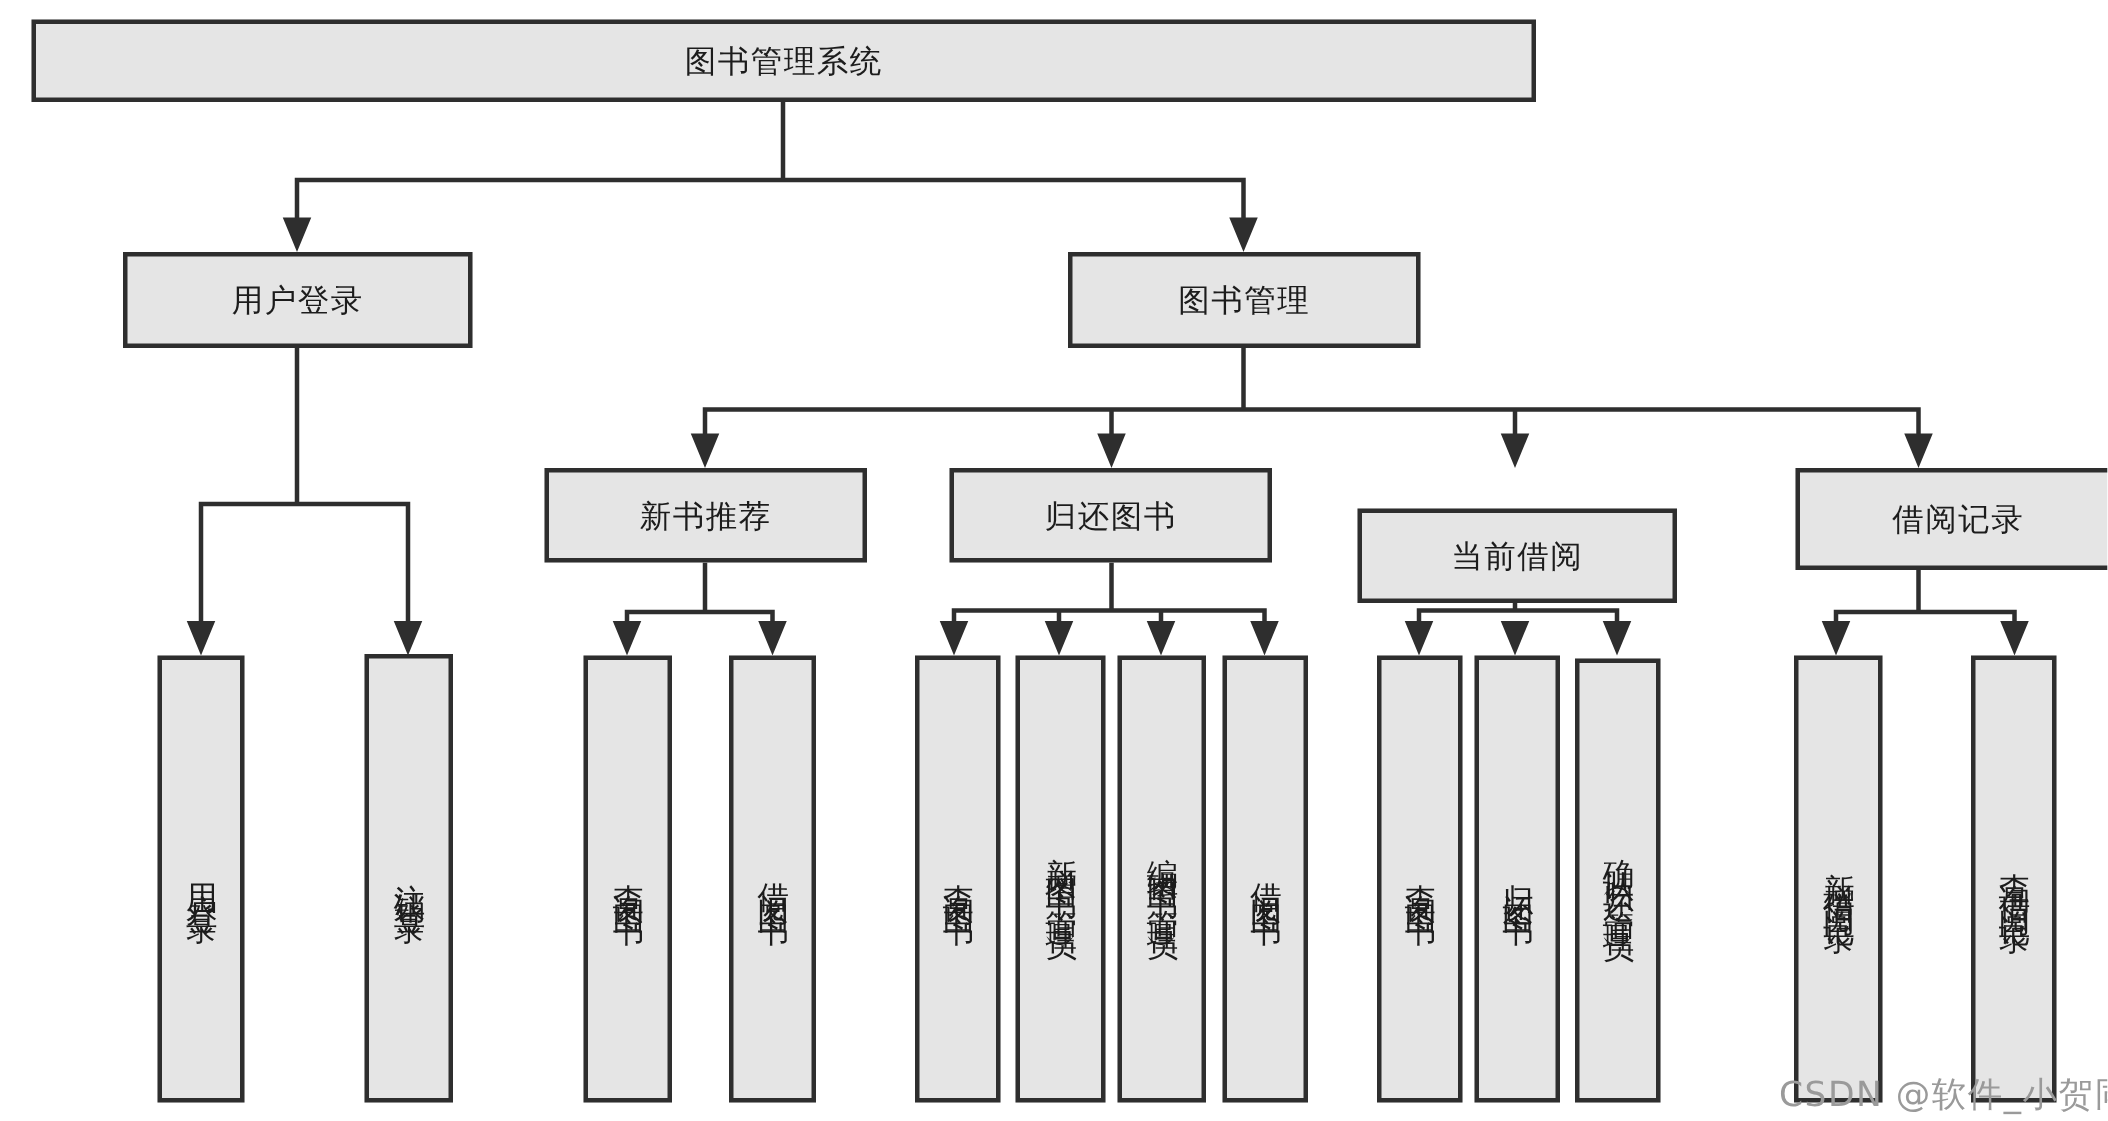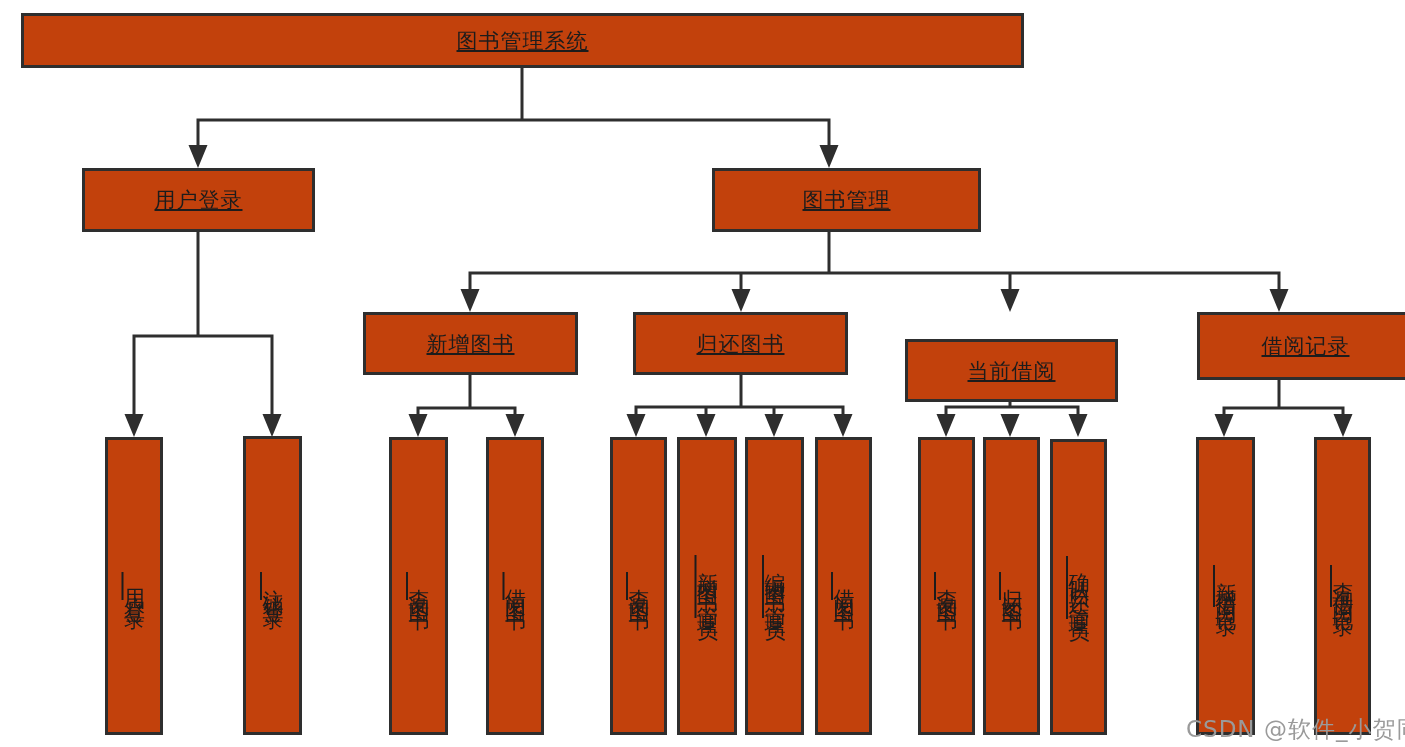--- a/index.html
+++ b/index.html
@@ -12,27 +12,26 @@
     overflow: hidden;
   }
   svg.connectors {
     position: absolute;
     left: 0; top: 0;
     width: 1405px; height: 747px;
   }
   .node {
     position: absolute;
     box-sizing: border-box;
-    background: #c2410c;
+    background: #e5e5e5;
     border: 3px solid #2e2e2e;
     display: flex;
     align-items: center;
     justify-content: center;
     color: #1c1c1c;
-    text-decoration: underline;
   }
   .h-node {
     font-size: 21px;
     letter-spacing: 1px;
     white-space: nowrap;
   }
   .v-node {
     writing-mode: vertical-rl;
     text-orientation: mixed;
     font-size: 21px;
@@ -118,23 +117,23 @@
              M1000.5 414 L1019.5 414 L1010 437 Z
              M1068.5 414 L1087.5 414 L1078 437 Z
 
              M1214.5 414 L1233.5 414 L1224 437 Z
              M1333.5 414 L1352.5 414 L1343 437 Z" style="fill: rgb(46, 46, 46);"></path>
   </svg>
 
   <div class="node h-node" style="left:21px; top:13px; width:1003px; height:55px;">图书管理系统</div>
 
   <div class="node h-node" style="left:82px; top:168px; width:233px; height:64px;">用户登录</div>
-  <div class="node h-node" style="left:712px; top:168px; width:269px; height:64px;">图书管理</div>
+  <div class="node h-node" style="left:712px; top:168px; width:235px; height:64px;">图书管理</div>
 
-  <div class="node h-node" style="left:363px; top:312px; width:215px; height:63px;">新增图书</div>
+  <div class="node h-node" style="left:363px; top:312px; width:215px; height:63px;">新书推荐</div>
   <div class="node h-node" style="left:633px; top:312px; width:215px; height:63px;">归还图书</div>
   <div class="node h-node" style="left:905px; top:312px; width:213px; height:63px;margin-top:27px;">当前借阅</div>
   <div class="node h-node" style="left:1197px; top:312px; width:217px; height:68px;">借阅记录</div>
 
   <div class="node v-node" style="left:105px; top:437px; width:58px; height:298px;">用户登录</div>
   <div class="node v-node" style="left:243px; top:436px; width:59px; height:299px;">注销登录</div>
 
   <div class="node v-node" style="left:389px; top:437px; width:59px; height:298px;">查询图书</div>
   <div class="node v-node" style="left:486px; top:437px; width:58px; height:298px;">借阅图书</div>
 

